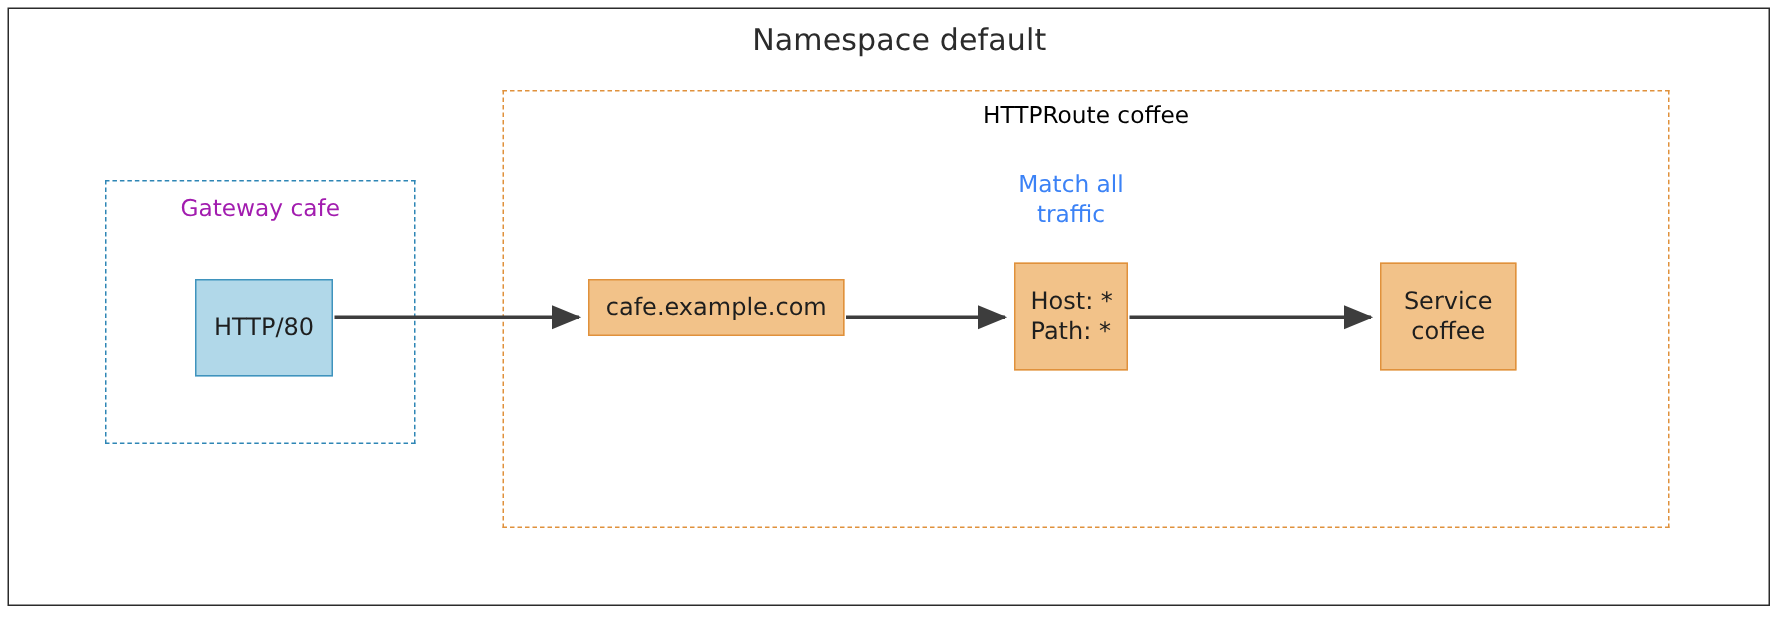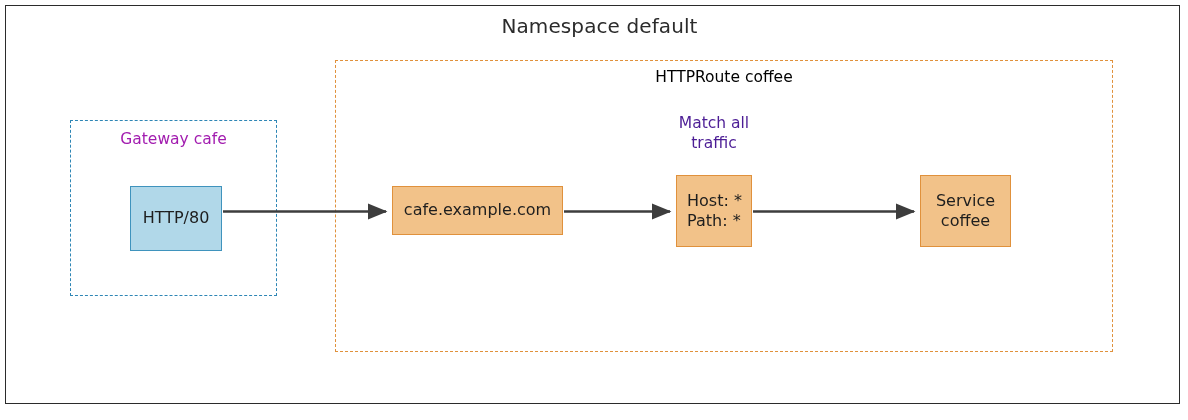--- a/index.html
+++ b/index.html
@@ -103,30 +103,30 @@
     background: #f2c289;
     border: 1.6px solid #e0913c;
   }
   .node.left-text {
     justify-content: flex-start;
     text-align: left;
     padding-left: 10px;
   }
 
   #node-http80  { left: 130px; top: 186px; width: 92px;  height: 65px; }
-  #node-host    { left: 392px; top: 186px; width: 171px; height: 49px; }
+  #node-host    { left: 392px; top: 186px; width: 171px; height: 38px; }
   #node-match   { left: 676px; top: 175px; width: 76px;  height: 72px; }
   #node-service { left: 920px; top: 175px; width: 91px;  height: 72px; text-align: center; }
 
   
   .caption {
     position: absolute;
     text-align: center;
     font-size: 15.5px;
-    color: #4c1d95;
+    color: #3b82f6;
     line-height: 1.3;
     white-space: pre-line;
   }
   #caption-match   { left: 634px; top: 113px; width: 160px; }
   #caption-service { left: 863px; top: 113px; width: 191px; }
 
   
   .arrow-svg {
     position: absolute;
     left: 0;

